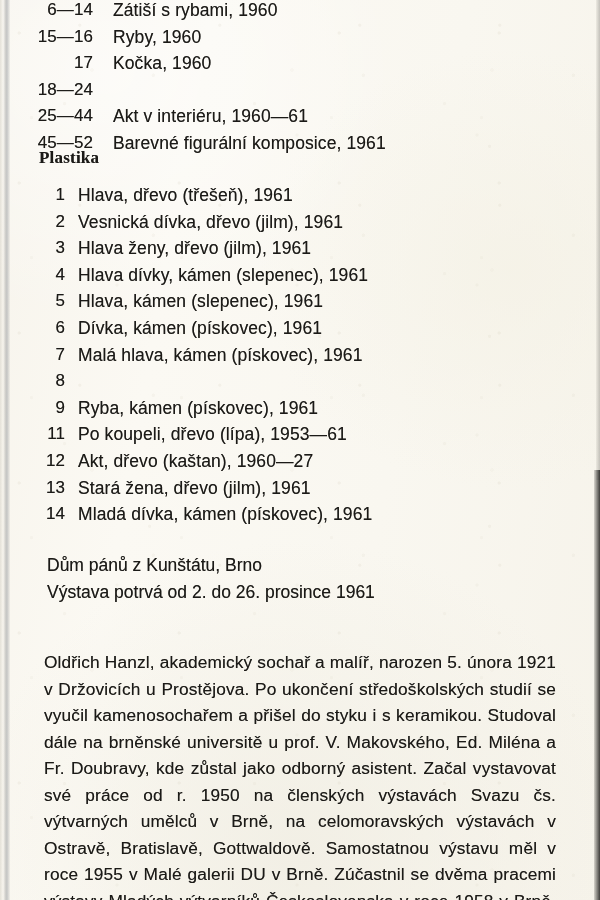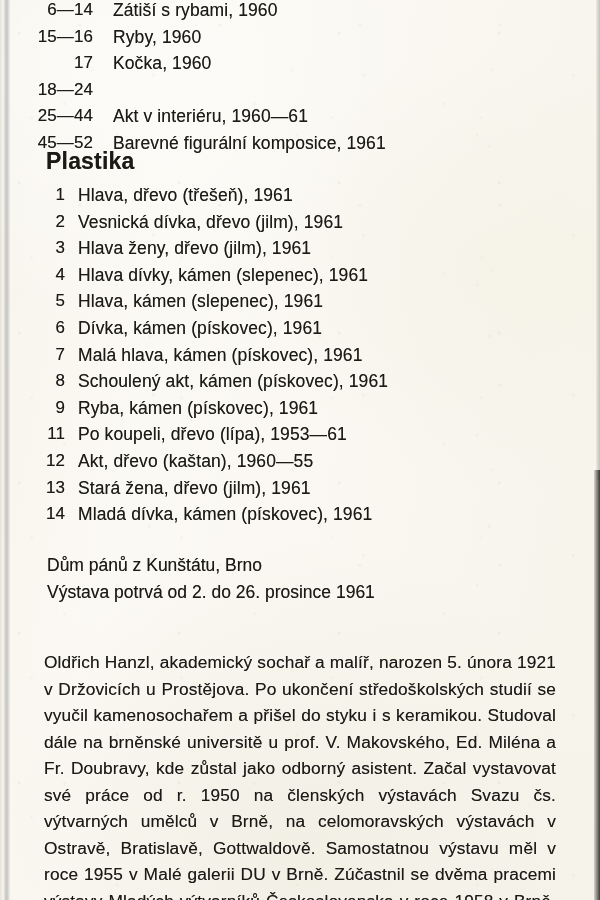--- a/index.html
+++ b/index.html
@@ -105,25 +105,26 @@
   #list-plastika .cat-num {
     width: 41px;
     text-align: right;
     flex: 0 0 41px;
     font-size: 17px;
   }
   #list-plastika .cat-title { padding-left: 13px; }
 
   .section-head {
     position: absolute;
-    left: 46px;
+    left: 39px;
     top: 148px;
-    font-size: 23px;
+    font-size: 17px;
     font-weight: bold;
     letter-spacing: 0.2px;
+    font-family: Liberation Serif, serif;
   }
 
   
   #venue {
     position: absolute;
     left: 47px;
     top: 552px;
     font-size: 17.5px;
     line-height: 26.5px;
   }
@@ -209,33 +210,32 @@
       <div class="cat-row">
         <span class="cat-num">6</span>
         <span class="cat-title">Dívka, kámen (pískovec), 1961</span>
       </div>
       <div class="cat-row">
         <span class="cat-num">7</span>
         <span class="cat-title">Malá hlava, kámen (pískovec), 1961</span>
       </div>
       <div class="cat-row">
         <span class="cat-num">8</span>
-        <span class="cat-title">Schoulený akt, kámen (pískovec), 1961</span>
       </div>
       <div class="cat-row">
         <span class="cat-num">9</span>
         <span class="cat-title">Ryba, kámen (pískovec), 1961</span>
       </div>
       <div class="cat-row">
         <span class="cat-num">11</span>
         <span class="cat-title">Po koupeli, dřevo (lípa), 1953—61</span>
       </div>
       <div class="cat-row">
         <span class="cat-num">12</span>
-        <span class="cat-title">Akt, dřevo (kaštan), 1960—55</span>
+        <span class="cat-title">Akt, dřevo (kaštan), 1960—27</span>
       </div>
       <div class="cat-row">
         <span class="cat-num">13</span>
         <span class="cat-title">Stará žena, dřevo (jilm), 1961</span>
       </div>
       <div class="cat-row">
         <span class="cat-num">14</span>
         <span class="cat-title">Mladá dívka, kámen (pískovec), 1961</span>
       </div>
     </div>

